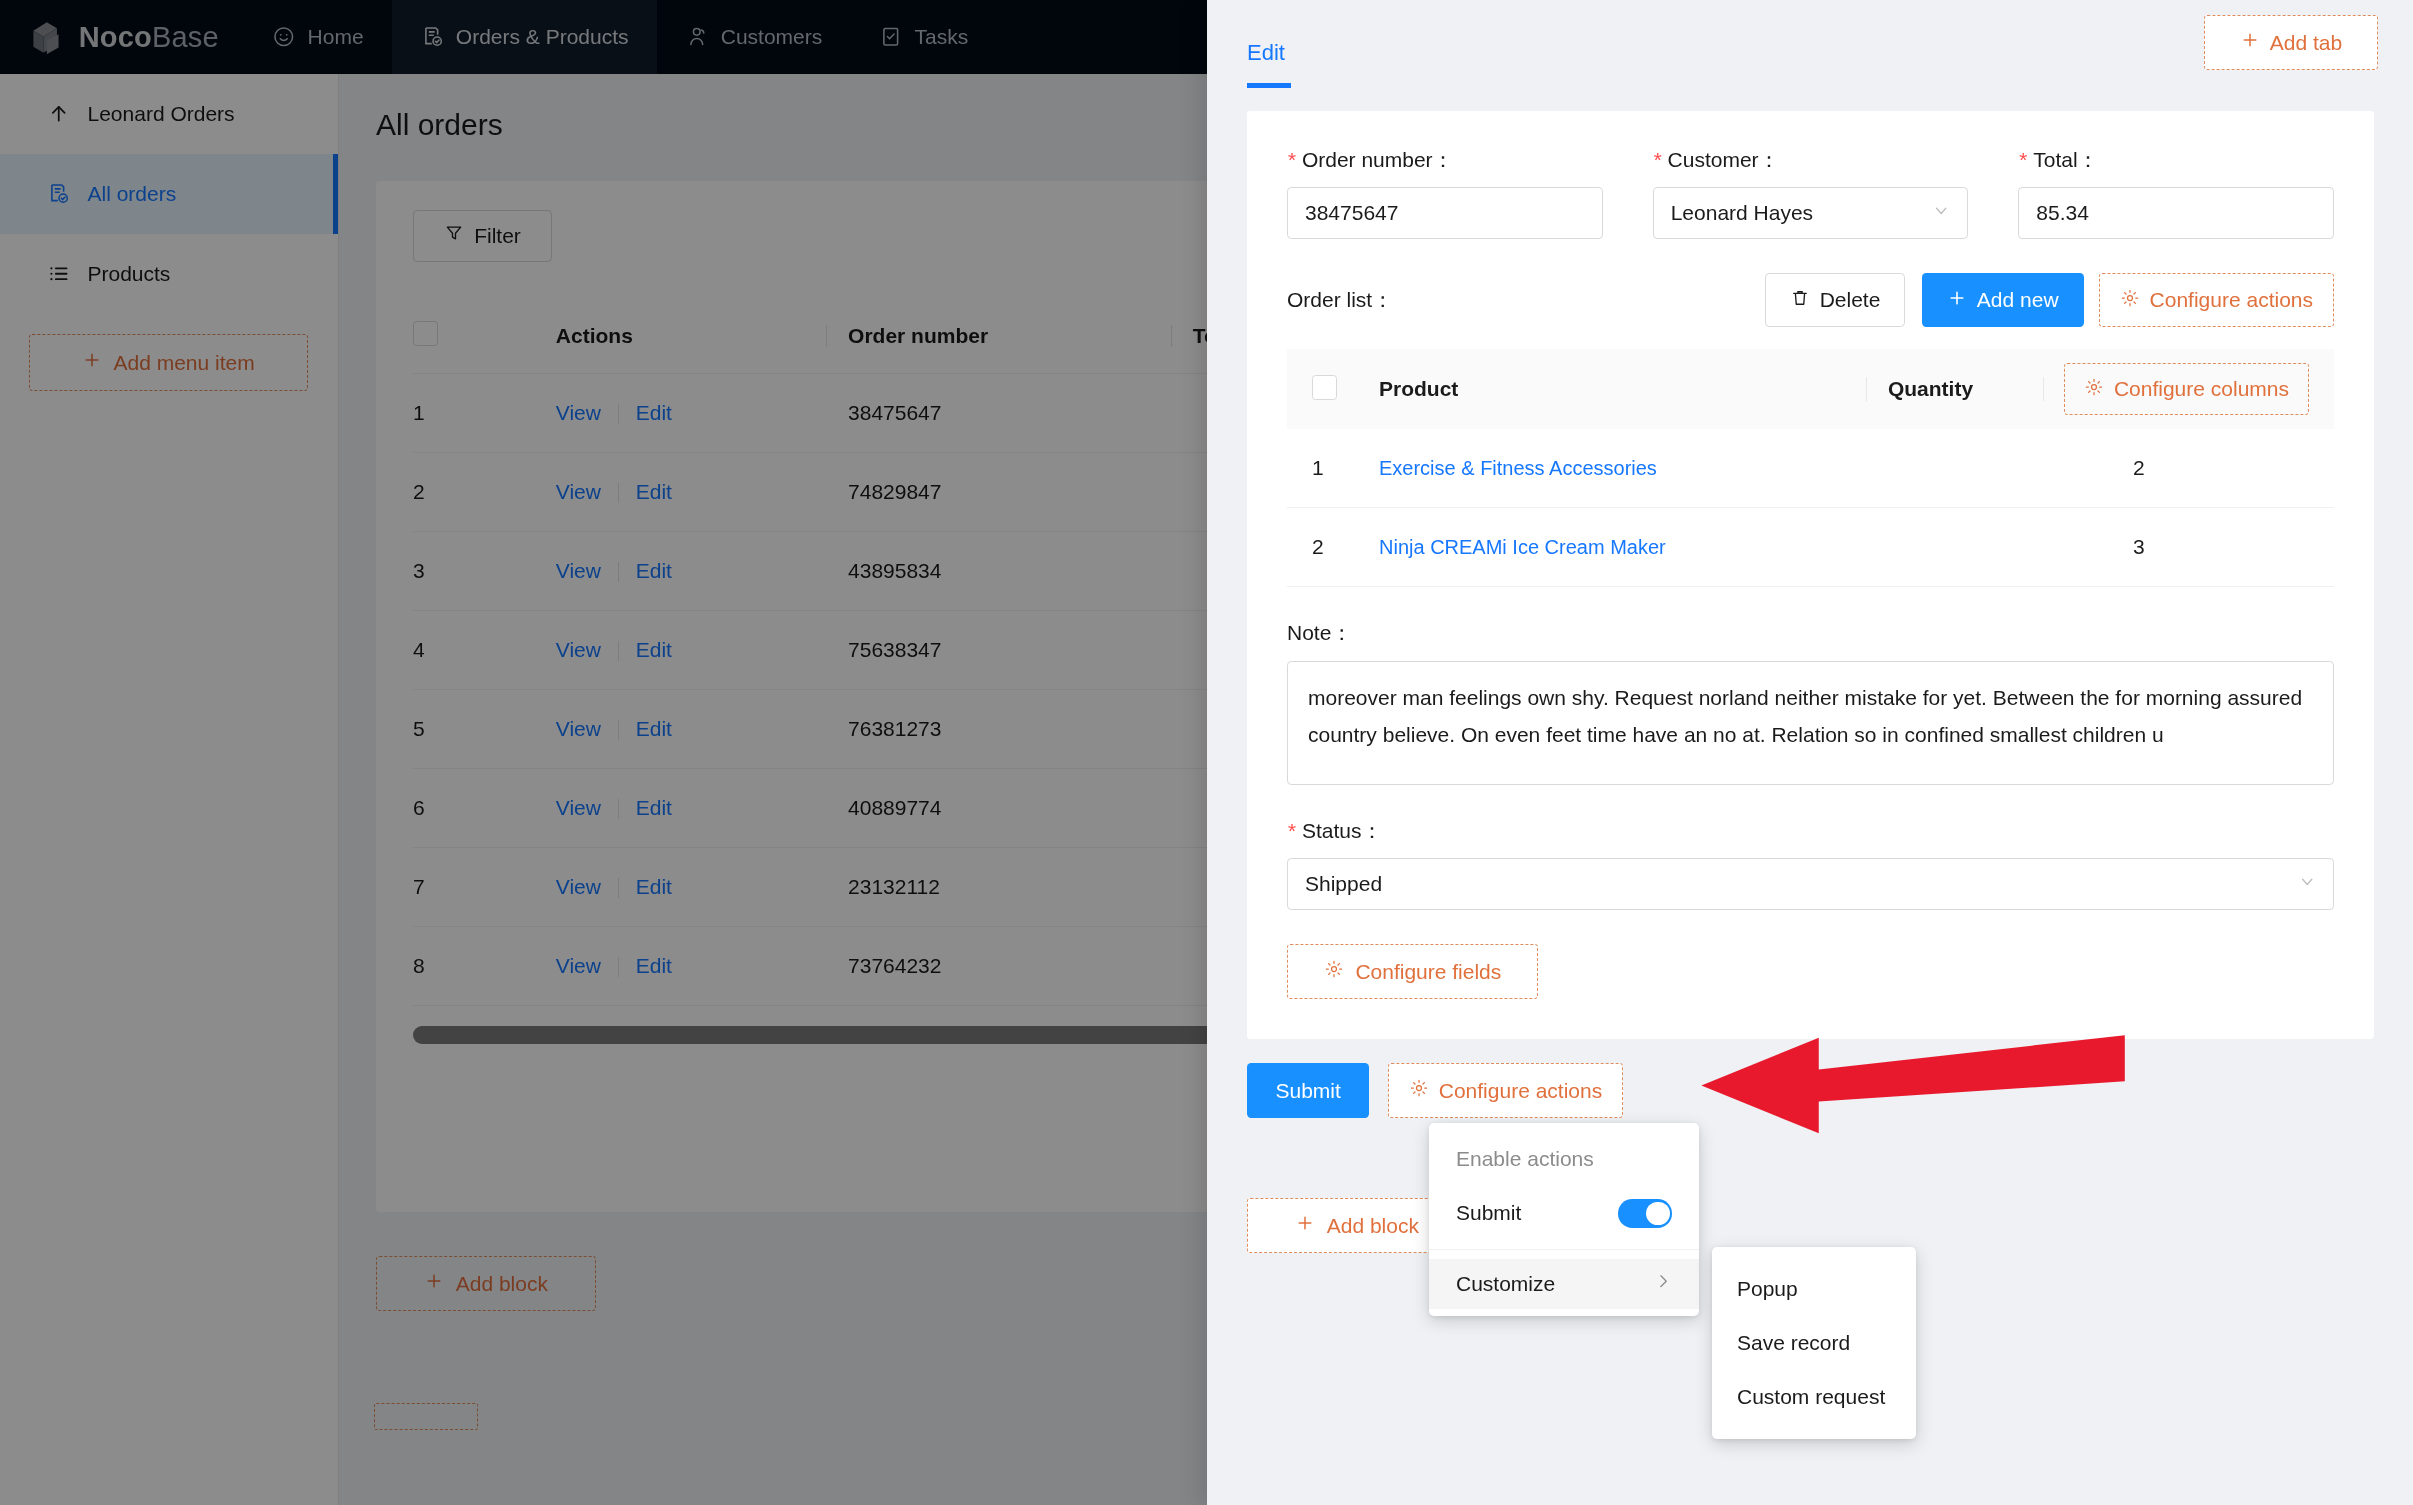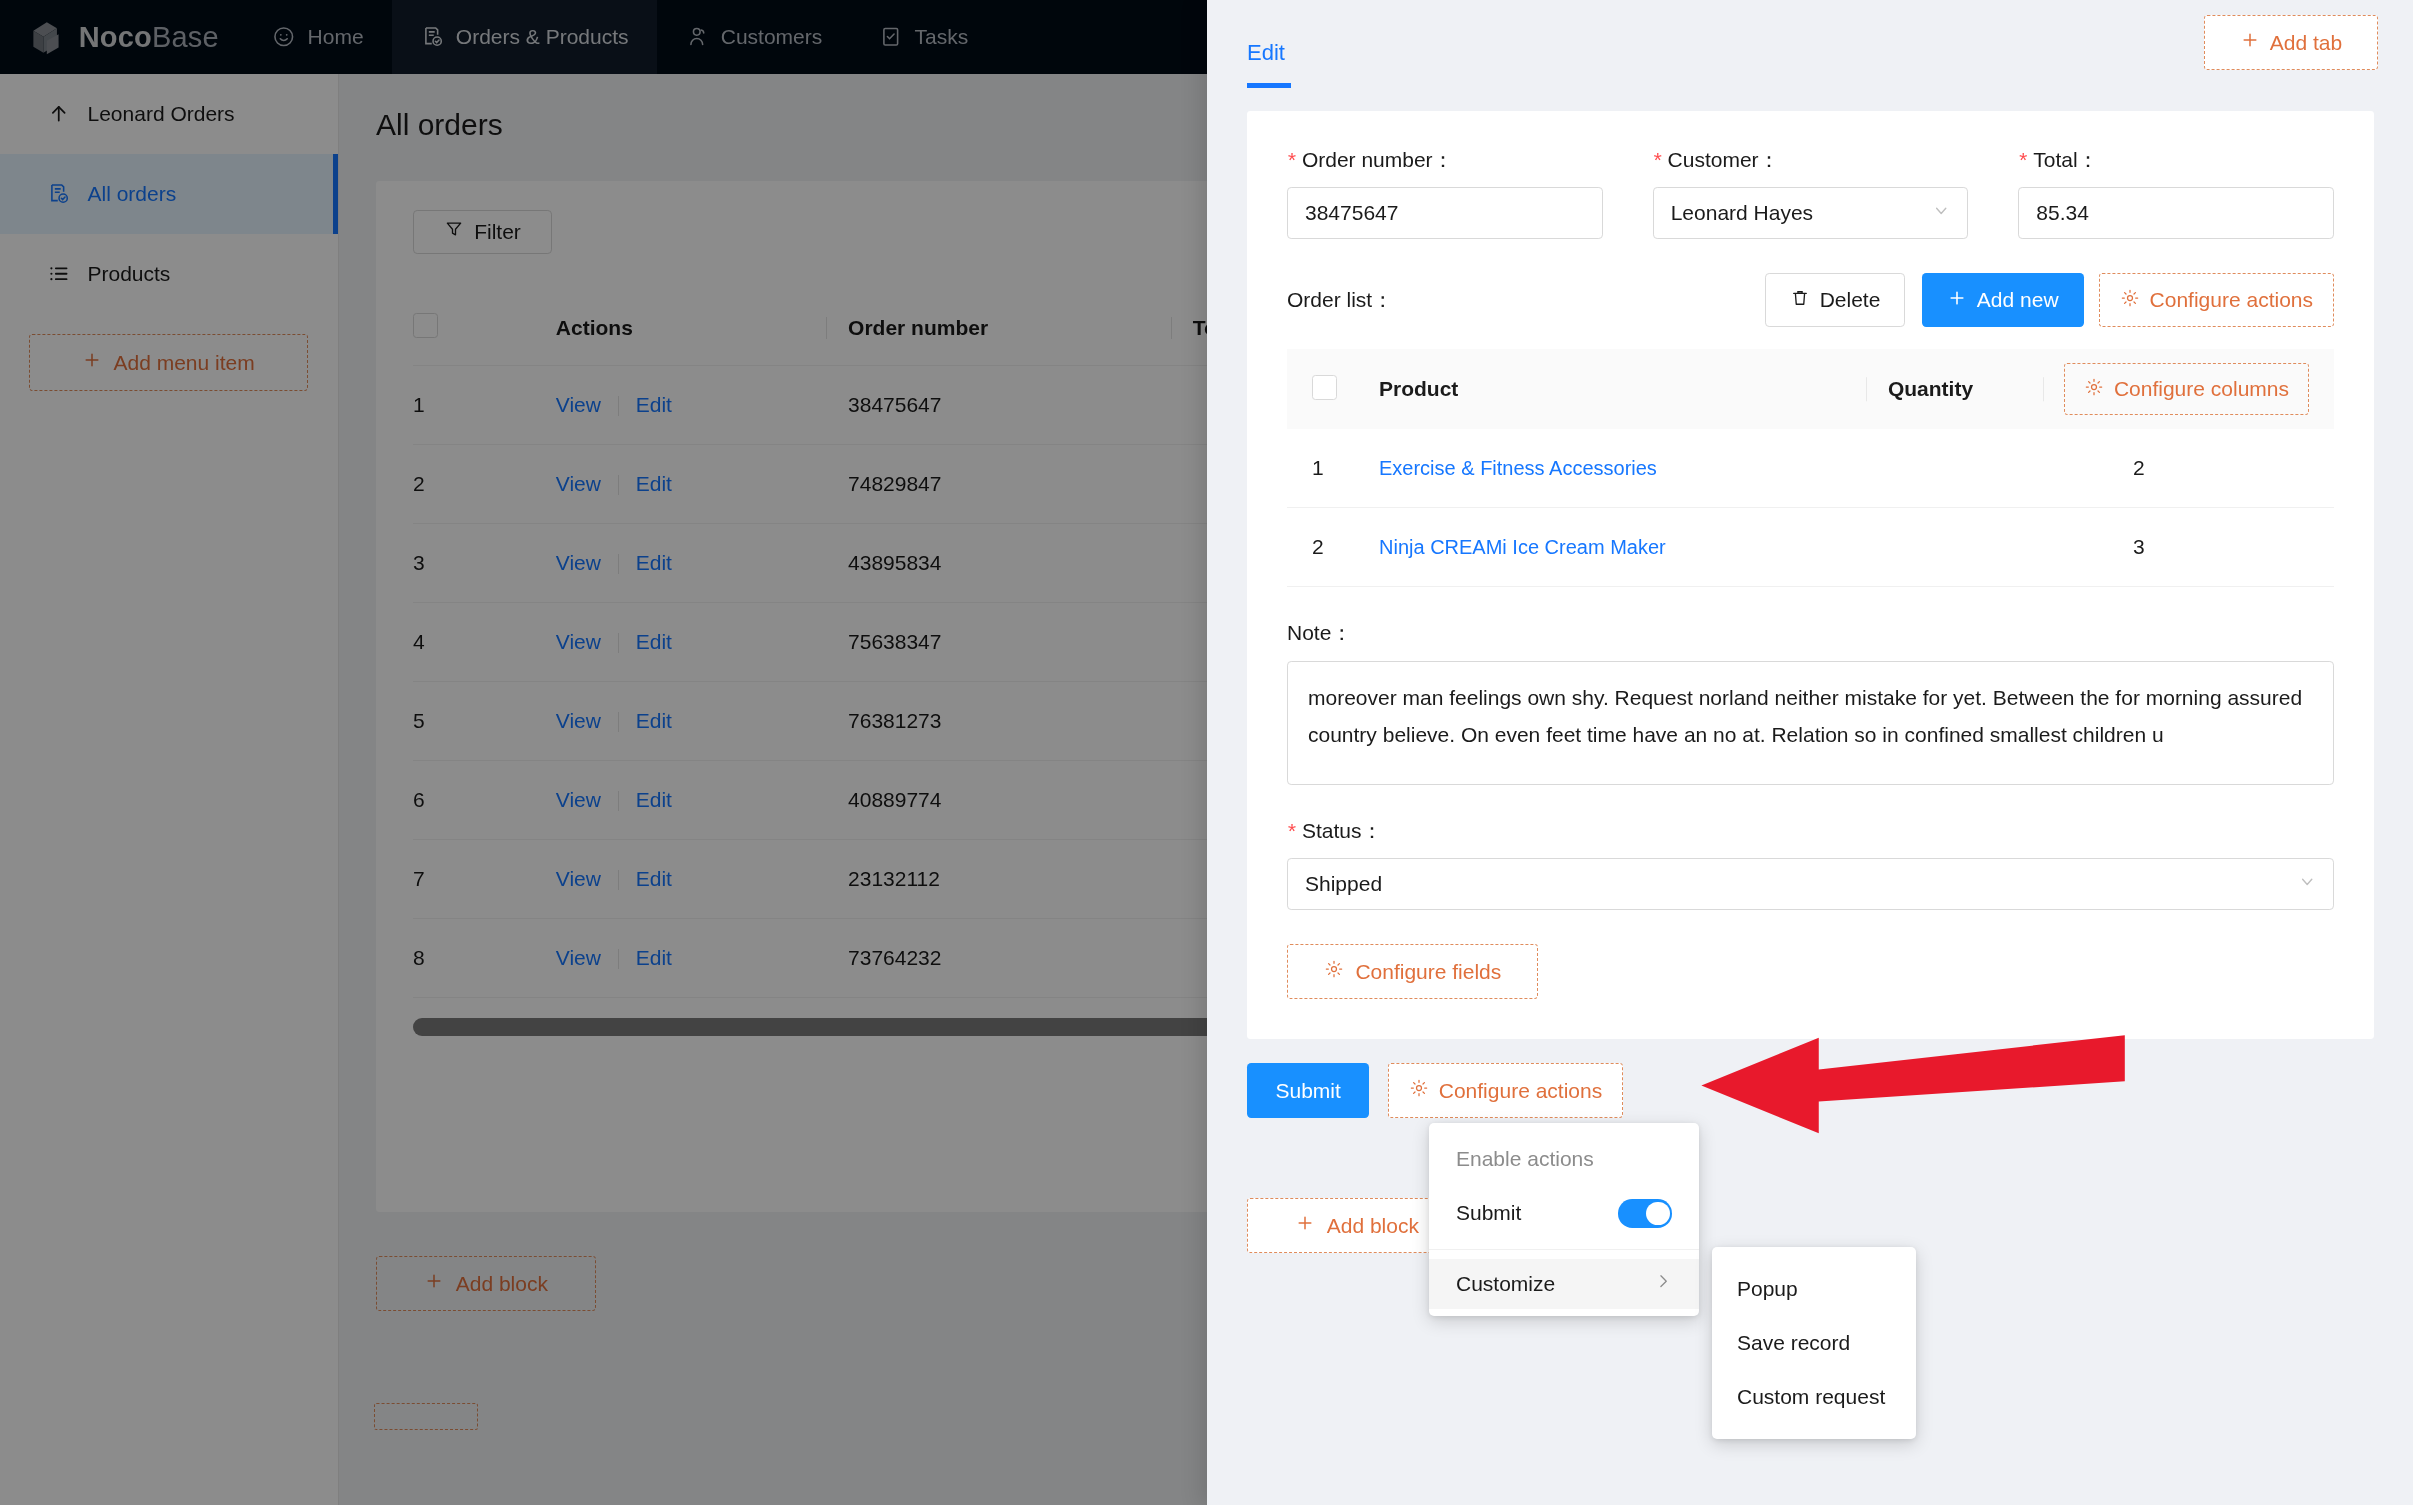--- a/index.html
+++ b/index.html
@@ -63,21 +63,21 @@
     background: #f0f2f5; overflow: hidden;
   }
   .page-title {
     font-size: 30px; color: #1b1b1b; padding: 34px 0 0 37px; font-weight: 400;
   }
   .block-card {
     margin: 39px 37px 0 37px; background: #ffffff; border-radius: 3.4px;
     padding: 28.5px 37px 44px 37px; min-height: 1031px;
   }
   .filter-btn {
-    width: 139px; height: 44px; border: 0.8px solid #d9d9d9; border-radius: 4.2px;
+    width: 139px; height: 52px; border: 0.8px solid #d9d9d9; border-radius: 4.2px;
     display: flex; align-items: center; justify-content: center; gap: 10px;
     font-size: 21px; color: #1b1b1b; background: #fff; cursor: pointer;
   }
 
   table.orders { width: 1425px; border-collapse: collapse; margin-top: 37px; }
   table.orders th {
     font-size: 21px; font-weight: 700; color: #1b1b1b; text-align: left;
     padding: 22px 0 22px 0; border-bottom: 0.8px solid #f0f0f0;
     position: relative; white-space: nowrap;
   }

